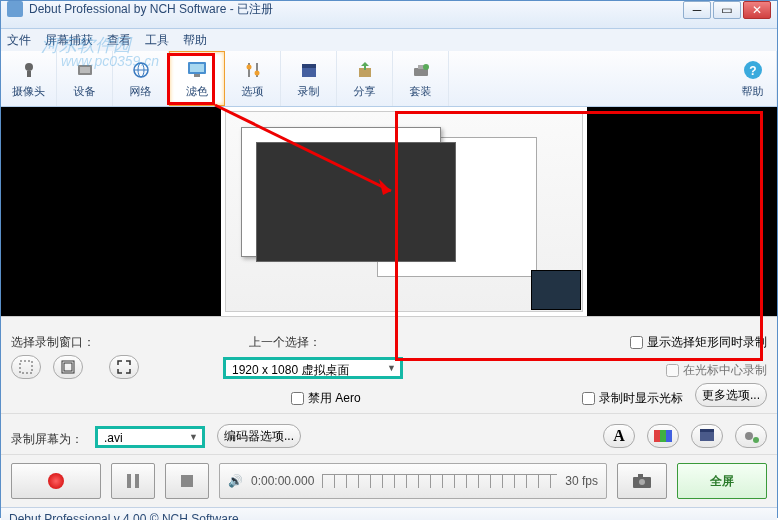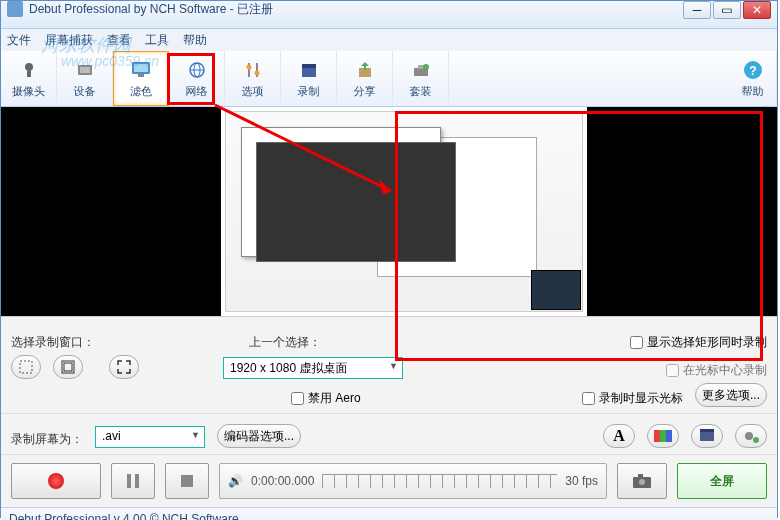--- a/index.html
+++ b/index.html
@@ -29,21 +29,21 @@
 .pcenter .mockinner2{position:absolute;top:35px;left:35px;width:200px;height:120px;background:#333;border:1px solid #666}
 .pcenter .mockinner3{position:absolute;top:30px;right:50px;width:160px;height:140px;background:#fff;border:1px solid #aaa}
 .pip{position:absolute;bottom:6px;right:6px;width:50px;height:40px;background:#223344;border:1px solid #000}
 .redbox{position:absolute;border:3px solid #ee0000;pointer-events:none;z-index:6}
 .redarrow{position:absolute;z-index:6}
 .panel{background:#f3f3f3;padding:6px 10px;border-bottom:1px solid #ddd}
 .row{display:flex;align-items:flex-end;gap:12px;height:28px}
 .lbl2{color:#333}
 .btn3d{height:24px;padding:0 6px;background:linear-gradient(#fdfdfd,#e8e8e8);border:1px solid #aaa;border-radius:12px;display:flex;align-items:center;justify-content:center;gap:4px}
 .sqbtn{width:30px}
-.combo{height:22px;border:1px solid #14b8a6;background:#fff;padding:2px 18px 2px 6px;position:relative;min-width:180px}
+.combo{height:22px;border:3px solid #14b8a6;background:#fff;padding:2px 18px 2px 6px;position:relative;min-width:180px}
 .combo::after{content:"▼";position:absolute;right:4px;top:3px;font-size:9px;color:#555}
 .chk{display:flex;align-items:center;gap:4px}
 .chk input{width:13px;height:13px}
 .footer{height:22px;background:linear-gradient(#f7f9fc,#e7edf6);border-top:1px solid #c3d2e5;padding:0 8px;display:flex;align-items:center;color:#2a4a75}
 .recbar{background:#f3f3f3;padding:8px 10px;display:flex;align-items:center;gap:10px}
 .bigbtn{width:90px;height:36px;background:linear-gradient(#fdfdfd,#e4e4e4);border:1px solid #999;border-radius:2px;display:flex;align-items:center;justify-content:center}
 .reddot{width:16px;height:16px;background:radial-gradient(#ff6060,#cc0000);border-radius:50%}
 .timeline{flex:1;height:36px;background:linear-gradient(#fdfdfd,#e8e8e8);border:1px solid #aaa;border-radius:2px;display:flex;align-items:center;padding:0 8px;gap:8px;font-size:10px;color:#555}
 .timeline .ruler{flex:1;height:14px;background:repeating-linear-gradient(90deg,#999 0,#999 1px,transparent 1px,transparent 12px);border-top:1px solid #999;position:relative}
 .greenbtn{width:90px;height:36px;border:1px solid #3a9a3a;background:linear-gradient(#f4fff4,#daf4da);border-radius:2px;display:flex;align-items:center;justify-content:center;color:#2a7a2a;font-weight:bold}
@@ -87,39 +87,39 @@
   </div>
   <div class="tbtn">
    <div class="ico">
           <svg width="20" height="20">
             <rect x="3" y="5" width="14" height="10" rx="1" fill="#888"></rect>
             <rect x="5" y="7" width="10" height="6" fill="#bbb"></rect>
           </svg>
         </div>
    <div class="lbl">设备</div>
   </div>
+  <div class="tbtn">
+   <div class="ico">
+          <svg width="20" height="20">
+            <circle cx="10" cy="10" r="7" fill="none" stroke="#3a7ac0" stroke-width="1.5"></circle>
+            <ellipse cx="10" cy="10" rx="3" ry="7" fill="none" stroke="#3a7ac0"></ellipse>
+            <line x1="3" y1="10" x2="17" y2="10" stroke="#3a7ac0"></line>
+          </svg>
+        </div>
+   <div class="lbl">网络</div>
+  </div>
   <div class="tbtn sel">
    <div class="ico">
           <svg width="22" height="22">
             <rect x="2" y="3" width="18" height="12" rx="1" fill="#4a90d0"></rect>
             <rect x="4" y="5" width="14" height="8" fill="#a8d8f0"></rect>
             <rect x="8" y="15" width="6" height="3" fill="#888"></rect>
           </svg>
         </div>
    <div class="lbl">滤色</div>
-  </div>
-  <div class="tbtn">
-   <div class="ico">
-          <svg width="20" height="20">
-            <circle cx="10" cy="10" r="7" fill="none" stroke="#3a7ac0" stroke-width="1.5"></circle>
-            <ellipse cx="10" cy="10" rx="3" ry="7" fill="none" stroke="#3a7ac0"></ellipse>
-            <line x1="3" y1="10" x2="17" y2="10" stroke="#3a7ac0"></line>
-          </svg>
-        </div>
-   <div class="lbl">网络</div>
   </div>
   <div class="tbtn">
    <div class="ico">
           <svg width="20" height="20">
             <line x1="6" y1="3" x2="6" y2="17" stroke="#888" stroke-width="2"></line>
             <line x1="14" y1="3" x2="14" y2="17" stroke="#888" stroke-width="2"></line>
             <circle cx="6" cy="7" r="2.5" fill="#f0a030"></circle>
             <circle cx="14" cy="13" r="2.5" fill="#f0a030"></circle>
           </svg>
         </div>

